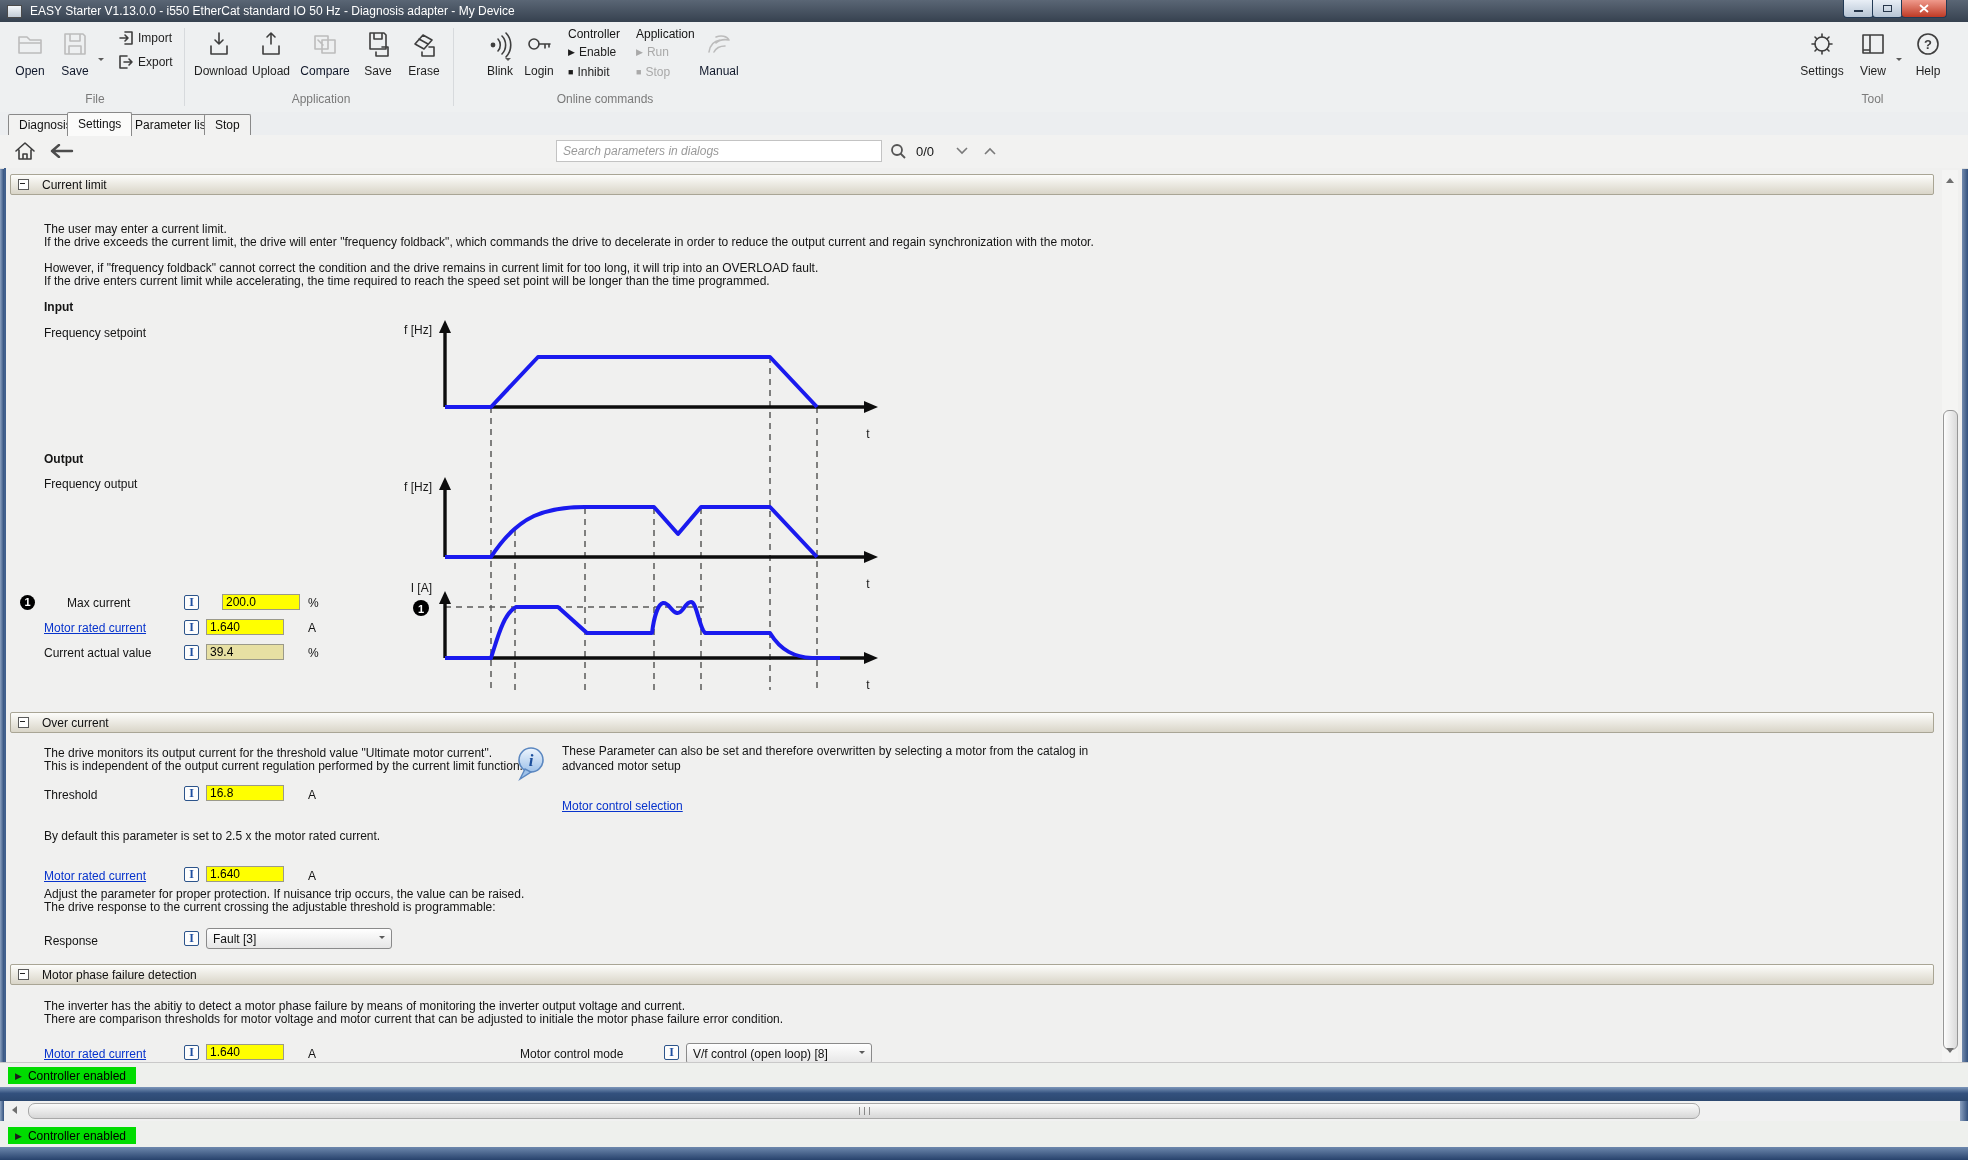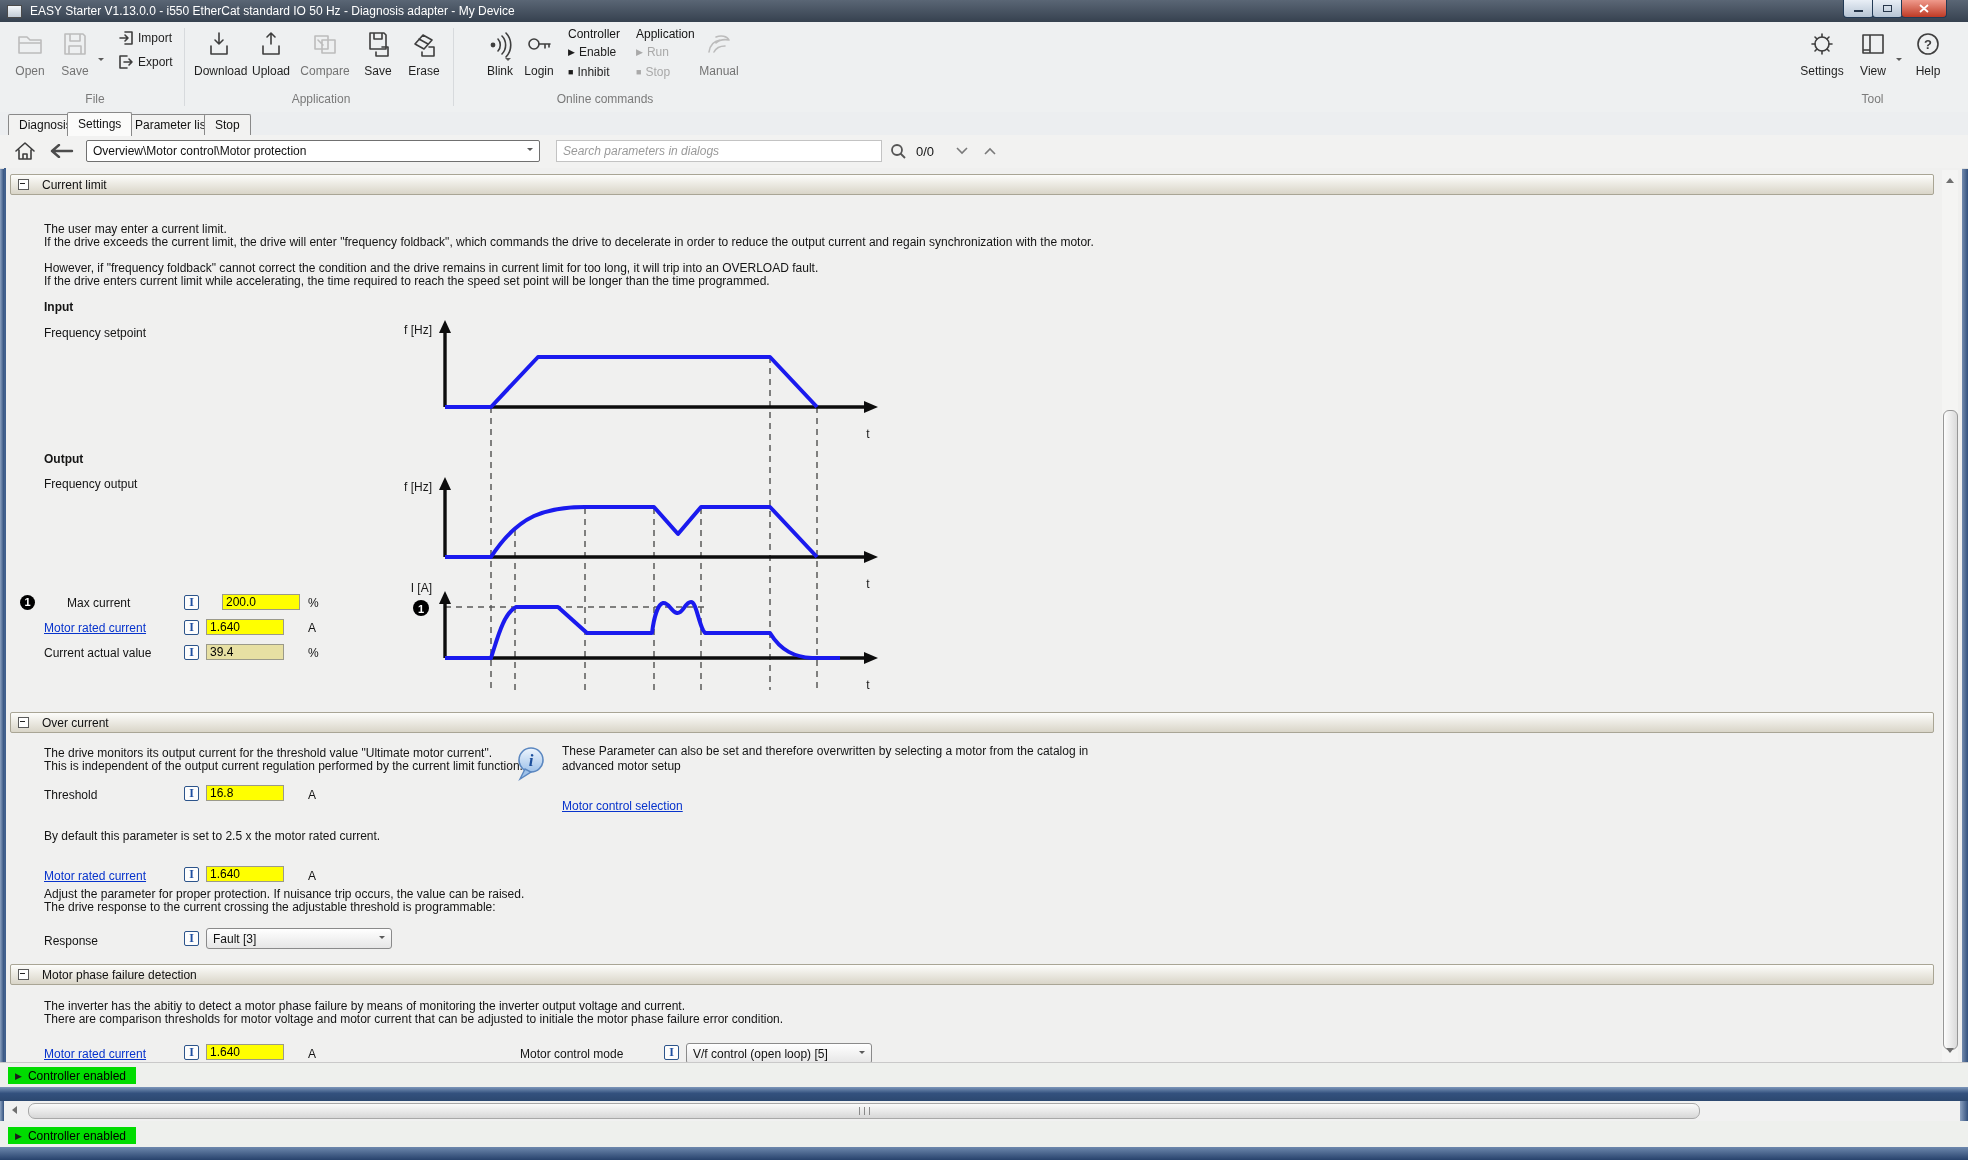--- a/index.html
+++ b/index.html
@@ -10,21 +10,21 @@
   .titlebar .appicon{margin:0 8px 0 7px;width:15px;height:13px;background:linear-gradient(#f4f7fa,#c2ccd6);border:1px solid #4b4b4b;box-sizing:border-box;}
   .winbtn{position:absolute;top:0;height:17px;border:1px solid #223a55;border-top:none;border-radius:0 0 4px 4px;background:linear-gradient(#e9eff6,#b6c4d4);display:flex;align-items:center;justify-content:center;}
   .winbtn.close{background:linear-gradient(#ef9a8c,#bf3a25);}
   
   .frame{background:linear-gradient(90deg,#8aa0bf,#33517e);}
   .frame-bottom{background:linear-gradient(#6d88ad,#27426c);}
   
   .ribbon{left:0;top:22px;width:1968px;height:90px;background:#eef0f1;border-bottom:1px solid #ccd1d6;}
   .rb-big{position:absolute;top:8px;text-align:center;font-size:12px;color:#1f1f1f;cursor:default;}
   .rb-big .lbl{margin-top:3px;}
-  .rb-big.dis{color:#737373;}
+  .rb-big.dis{color:#0f172a;}
   .rb-small{position:absolute;font-size:12px;color:#1f1f1f;display:flex;align-items:center;gap:4px;}
   .grp-label{position:absolute;top:70px;font-size:12px;color:#7a7a7a;text-align:center;}
   .rb-sep{position:absolute;top:6px;width:1px;height:78px;background:#d7dadd;}
   .ico{stroke:#3e3e3e;fill:none;stroke-width:1.6;stroke-linejoin:round;stroke-linecap:round;}
   .dis .ico{stroke:#bcbcbc;}
   .caret{display:inline-block;width:0;height:0;border:3.5px solid transparent;border-top-color:#5a5a5a;}
   .playglyph{font-size:9px;color:#1c1c1c;}
   .stopglyph{font-size:9px;color:#1c1c1c;}
   .gray{color:#a9a9a9 !important;}
   
@@ -224,24 +224,20 @@
     <div class="tab" style="left:204px;">Stop</div>
   </div>
 
   <div class="abs navrow">
     <svg class="abs" style="left:14px;top:5px;" width="22" height="22">
       <path class="ico" stroke-width="1.8" d="M2 11 L11 3 l9 8 M5 10 v9 h12 v-9 M9 19 v-5 h4 v5"></path>
     </svg>
     <svg class="abs" style="left:48px;top:9px;" width="26" height="14">
       <path d="M24 7 H4 M11 1 L4 7 l7 6" stroke="#4c4c4c" stroke-width="2.4" fill="none" stroke-linecap="round" stroke-linejoin="round"></path>
     </svg>
-    <div class="combo" style="left:86px;top:5px;width:454px;height:22px;">
-      <span>Overview\Motor control\Motor protection</span>
-      <span class="arrowzone caret"></span>
-    </div>
     <input class="searchbox" style="left: 556px; top: 5px; width: 326px; height: 22px;" placeholder="Search parameters in dialogs">
     <svg class="abs" style="left:890px;top:8px;" width="17" height="17">
       <circle cx="7" cy="7" r="5" stroke="#555" stroke-width="1.8" fill="none"></circle>
         <path d="M10.5 10.5 L15 15" stroke="#555" stroke-width="1.8"></path>
     </svg>
     <div class="txt" style="left:916px;top:9px;font-size:13px;">0/0</div>
     <svg class="abs" style="left:956px;top:12px;" width="12" height="8">
         <path d="M1 1 l5 5 5 -5" stroke="#7a7a7a" stroke-width="1.6" fill="none"></path>
       </svg>
     <svg class="abs" style="left:984px;top:12px;" width="12" height="8">
@@ -378,21 +374,21 @@
     <div class="txt" style="left:38px;top:844px;">There are comparison thresholds for motor voltage and motor current that can be adjusted to initiale the motor phase failure error condition.</div>
 
     <div class="abs" style="left:0;top:872px;width:1924px;height:22px;overflow:hidden;">
       <div class="txt link" style="left:38px;top:7px;">Motor rated current</div>
       <div class="ibtn" style="left:178px;top:5px;">I</div>
       <div class="field" style="left:200px;top:4px;">1.640</div>
       <div class="txt" style="left:302px;top:7px;">A</div>
       <div class="txt" style="left:514px;top:7px;">Motor control mode</div>
       <div class="ibtn" style="left:658px;top:5px;">I</div>
       <div class="dropdown" style="left:680px;top:3px;width:186px;">
-        <span>V/f control (open loop) [5]</span>
+        <span>V/f control (open loop) [8]</span>
         <span class="caret"></span>
       </div>
     </div>
   </div>
 
   <div class="abs vscroll">
     <div class="tri-up" style="margin:4px auto 0;"></div>
     <div class="vthumb" style="top:240px;height:638px;"></div>
     <div class="tri-down abs" style="left:4px;top:878px;"></div>
   </div>

